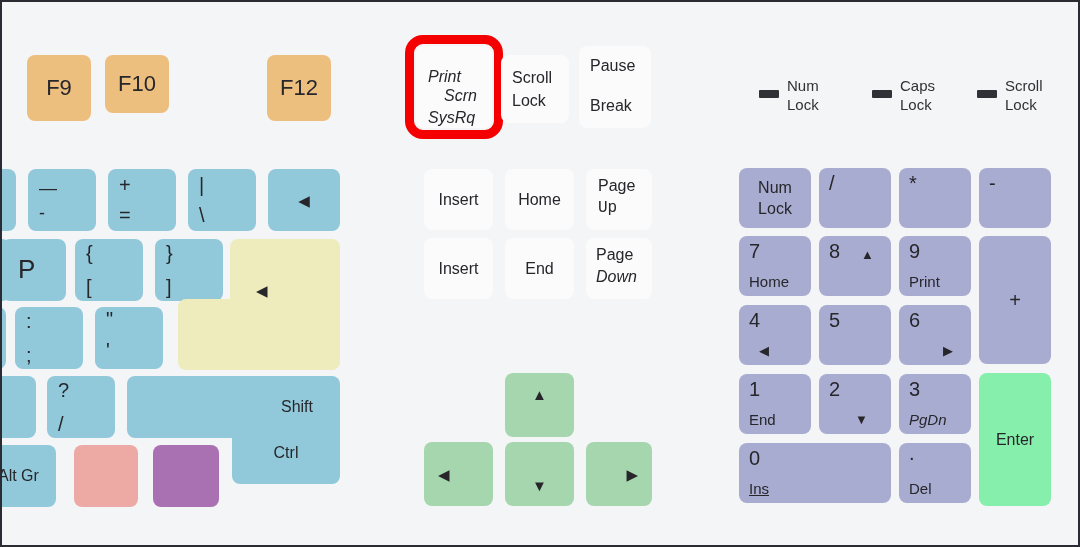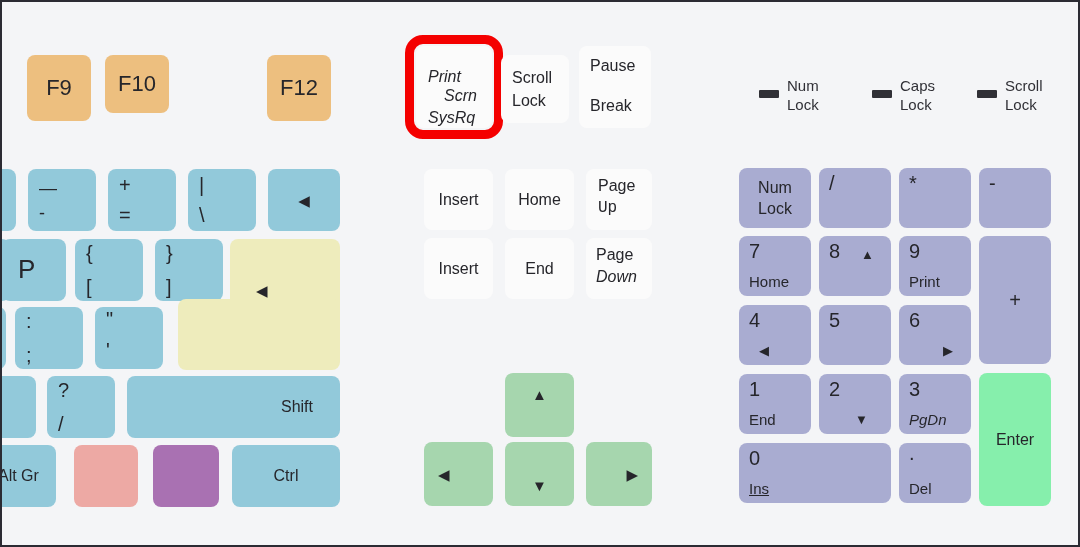--- a/index.html
+++ b/index.html
@@ -223,21 +223,21 @@
 
   <div class="key k-blue" style="left:125px; top:374px; width:213px; height:62px;">
     <span class="lbl fsz-16" style="right:27px;top:50%;transform:translateY(-50%);">Shift</span>
   </div>
 
   <div class="key k-blue" style="left:-28px; top:443px; width:82px; height:62px;">
     <span class="lbl fsz-16" style="left:24px;top:50%;transform:translateY(-50%);">Alt Gr</span>
   </div>
   <div class="key k-pink" style="left:72px; top:443px; width:64px; height:62px;"></div>
   <div class="key k-violet" style="left:151px; top:443px; width:66px; height:62px;"></div>
-  <div class="key k-blue" style="left:230px; top:443px; width:108px; height:62px;padding-left:40px;">
+  <div class="key k-blue" style="left:230px; top:420px; width:108px; height:62px;padding-left:40px;">
     <span class="lbl lbl-center fsz-16">Ctrl</span>
   </div>
 
   <div class="key k-white" style="left:422px; top:167px; width:69px; height:61px;">
     <span class="lbl lbl-center fsz-16">Insert</span>
   </div>
   <div class="key k-white" style="left:503px; top:167px; width:69px; height:61px;">
     <span class="lbl lbl-center fsz-16">Home</span>
   </div>
   <div class="key k-white" style="left:584px; top:167px; width:66px; height:61px;">

